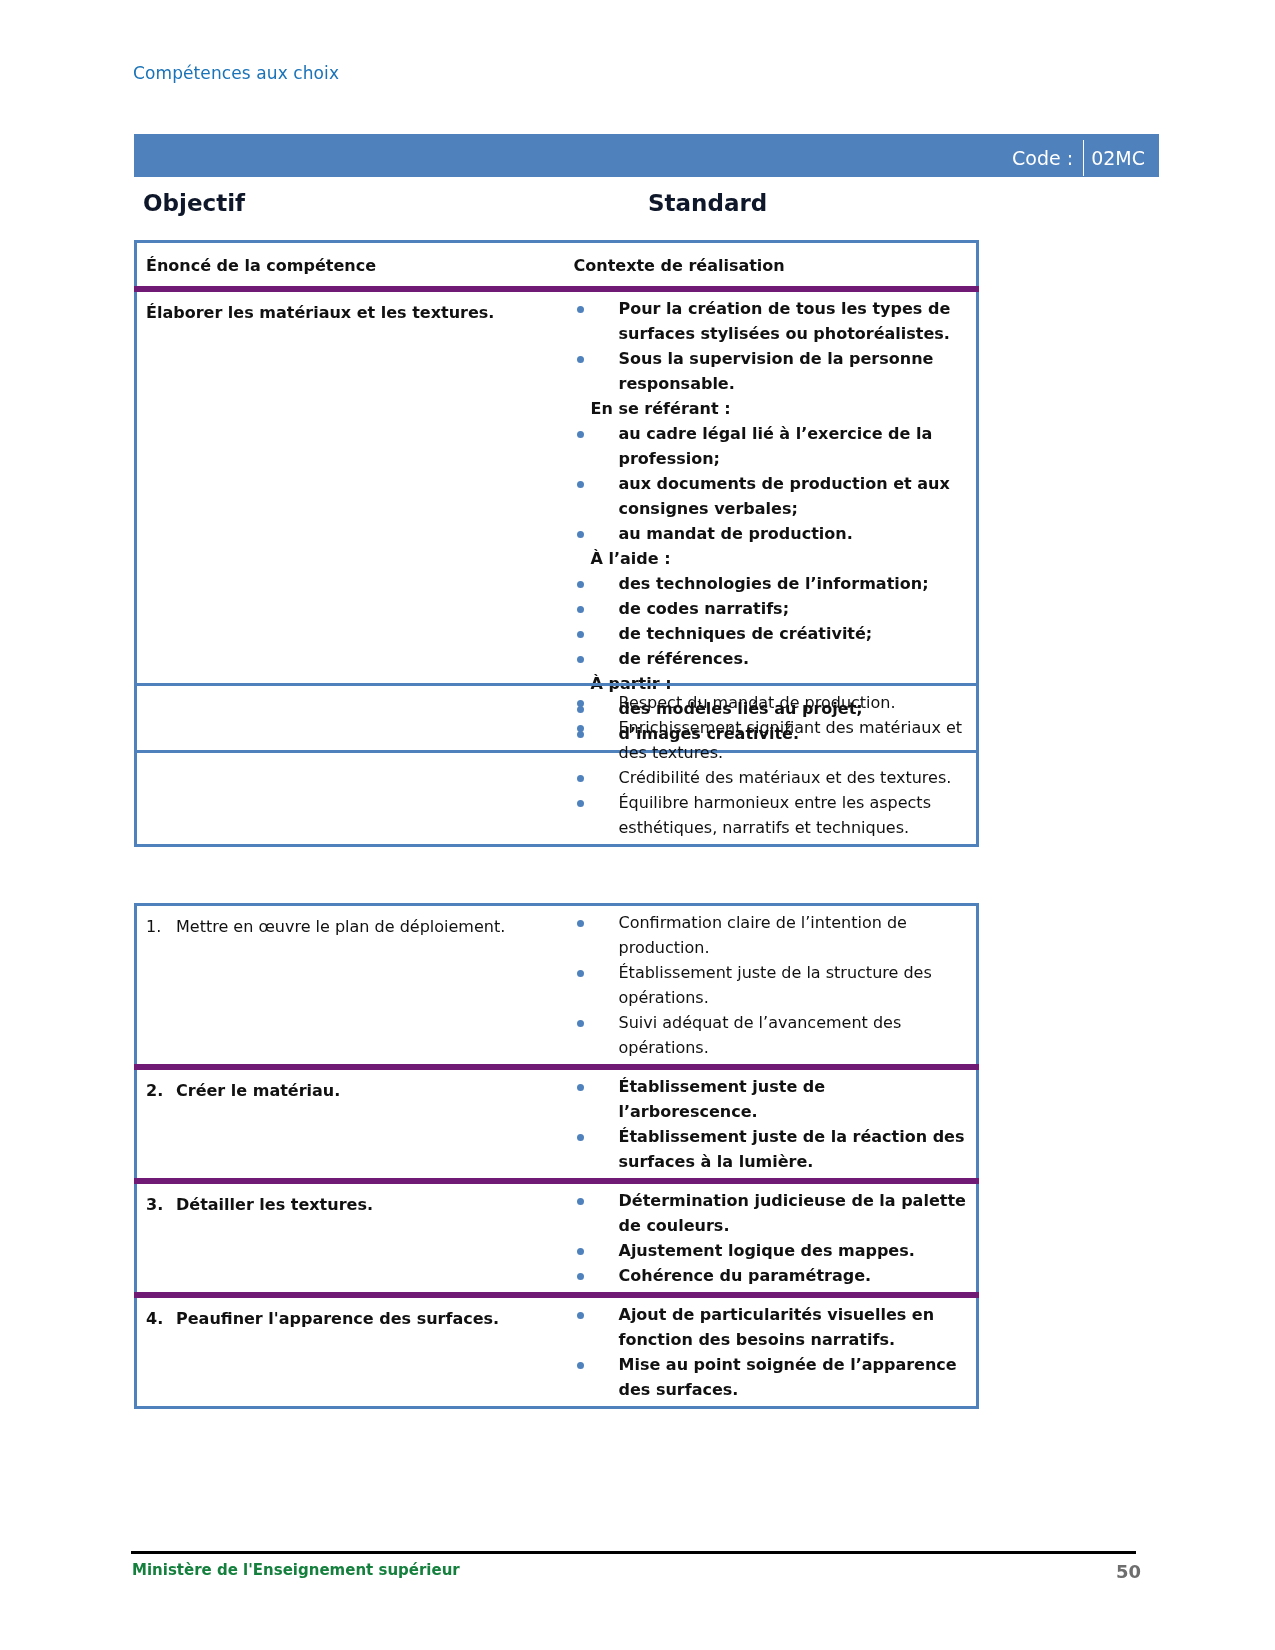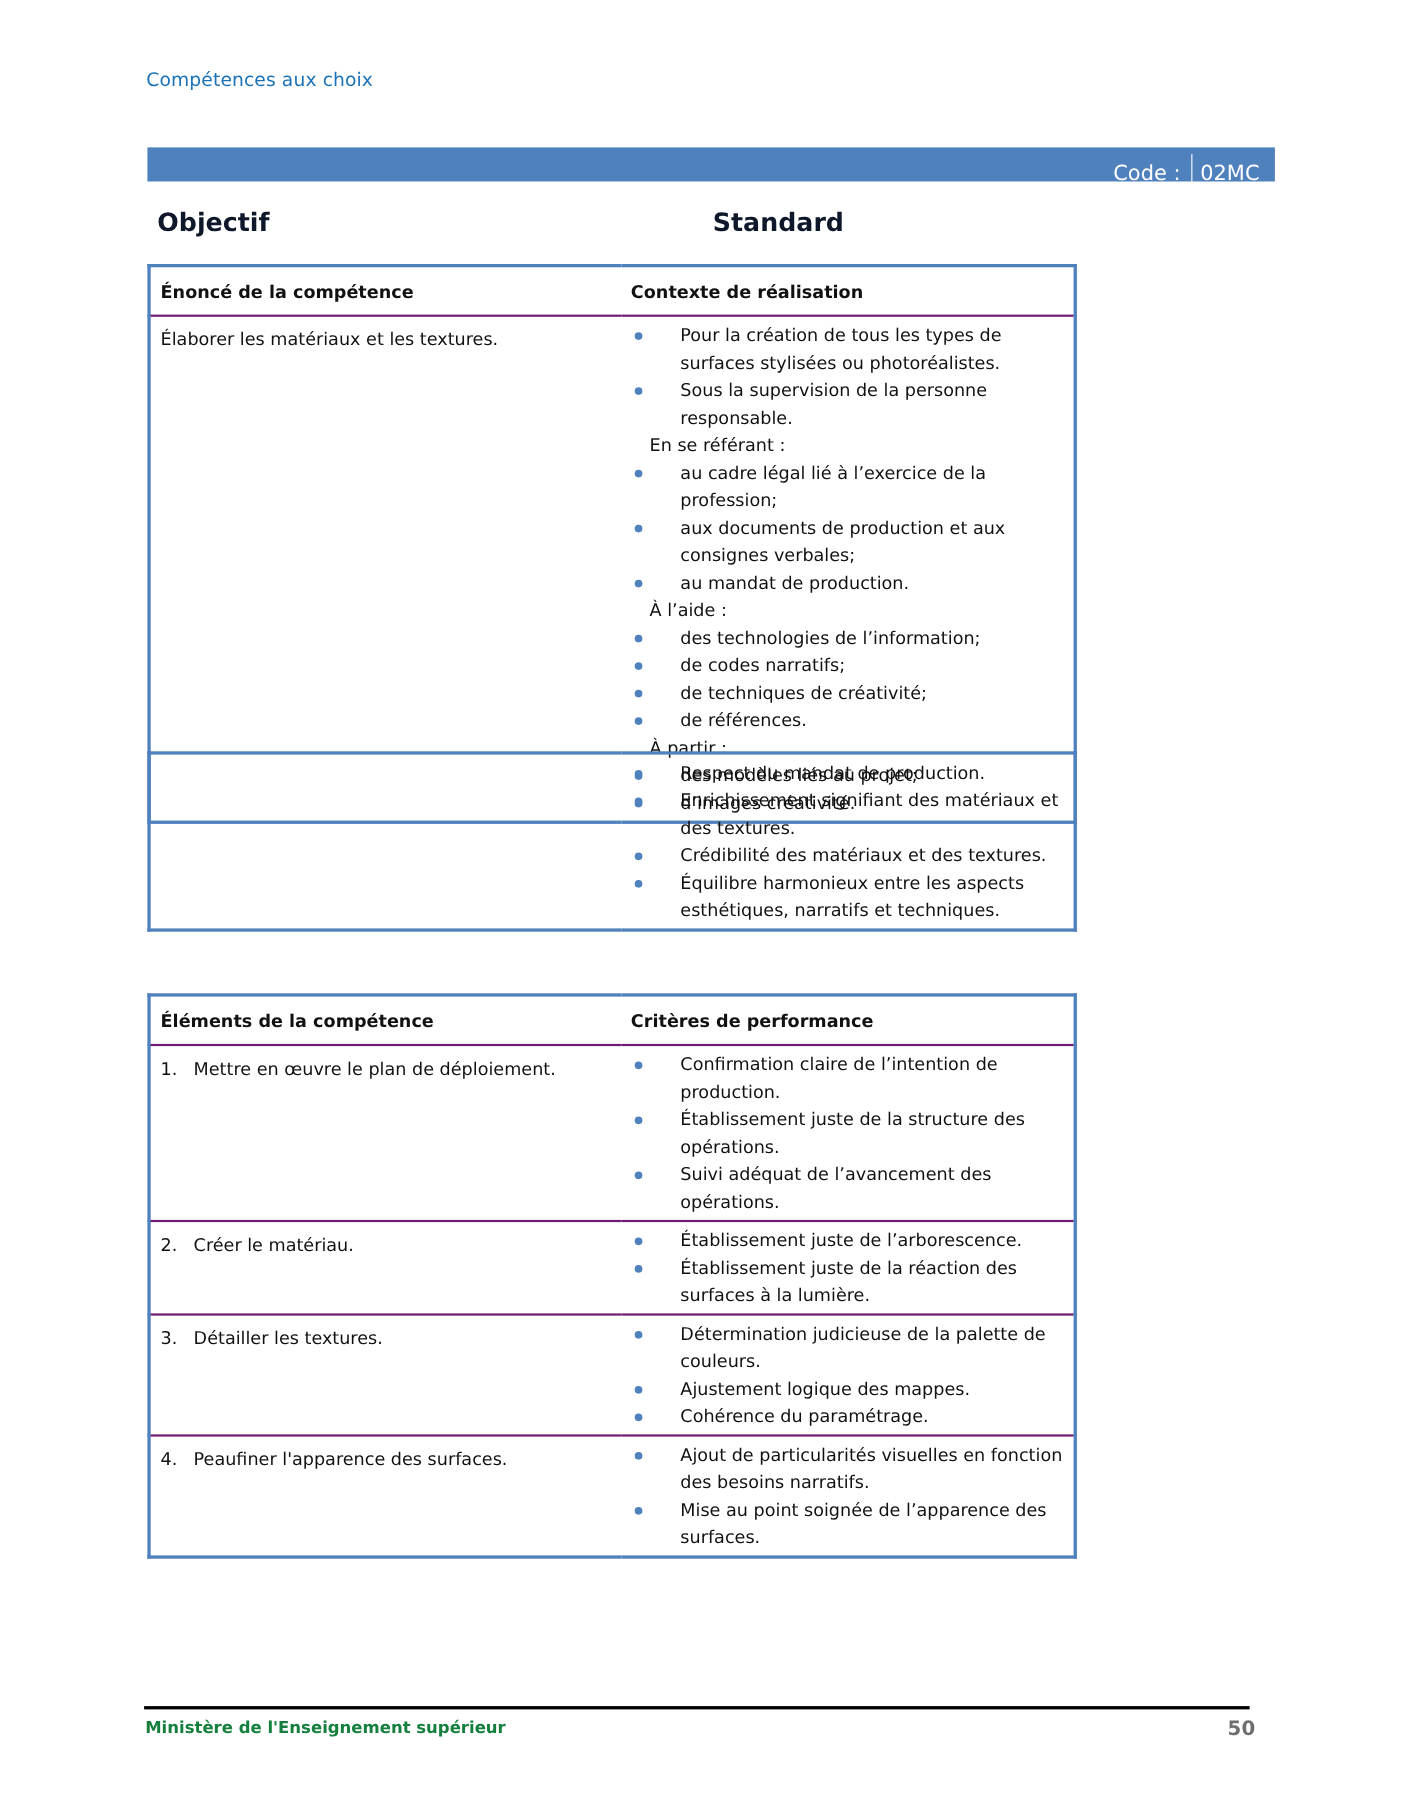--- a/index.html
+++ b/index.html
@@ -1,34 +1,34 @@
 <!DOCTYPE html>
 <html><head>
 <meta charset="utf-8">
 <style>
   * { box-sizing: border-box; margin: 0; padding: 0; }
   html, body { width: 1275px; height: 1650px; background: #ffffff; }
   body { position: relative; font-family: "DejaVu Sans", sans-serif; color: #111111; overflow: hidden; }
 
   .running-head { position: absolute; left: 133px; top: 63px; font-size: 17px; color: #1a73b8; letter-spacing: 0.1px; }
 
-  .code-band { position: absolute; left: 134px; top: 134px; width: 1025px; height: 31px; background: #4f81bd; }
+  .code-band { position: absolute; left: 134px; top: 134px; width: 1025px; height: 43px; background: #4f81bd; }
   .code-wrap { position: absolute; right: 14px; top: 6px; height: 36px; display: flex; align-items: center; color: #ffffff; font-size: 19px; }
   .code-label { padding-right: 10px; }
   .code-sep { width: 1px; height: 36px; background: #ffffff; margin-right: 7px; }
 
   .sec-heading { position: absolute; top: 190px; font-size: 23px; font-weight: bold; color: #0f172a; }
   .sec-obj { left: 143px; }
   .sec-std { left: 648px; }
 
   table.comp { position: absolute; left: 134px; width: 845px; border-collapse: collapse; border: 3px solid #4f81bd; font-size: 16px; line-height: 25px; }
   table.comp td { vertical-align: top; padding: 4px 9px 4px 9px; }
   table.comp td.c1 { width: 429px; }
   table.comp tr.hdr td { font-weight: bold; padding-top: 10px; padding-bottom: 8px; }
-  table.comp tr + tr td { border-top: 2px solid #701a75; }
+  table.comp tr + tr td { border-top: 6px solid #701a75; font-weight: bold; }
 
   #t1 { top: 240px; }
   #t2 { top: 683px; }
   #t3 { top: 903px; }
 
   ul.bl { list-style: none; }
   ul.bl li { position: relative; padding-left: 45px; }
   ul.bl li::before { content: ""; position: absolute; left: 3px; top: 10px; width: 7px; height: 7px; border-radius: 50%; background: #4f81bd; }
   .ctx-label { display: block; margin-left: 17px; }
 
@@ -102,24 +102,20 @@
         <li>Crédibilité des matériaux et des textures.</li>
         <li>Équilibre harmonieux entre les aspects esthétiques, narratifs et techniques.</li>
       </ul>
     </td>
   </tr>
 </tbody>
   </table>
 
 <table class="comp" id="t3">
   <tbody>
-      <tr class="hdr">
-    <td class="c1">Éléments de la compétence</td>
-    <td>Critères de performance</td>
-  </tr>
   <tr>
     <td class="c1" style="padding-top:8px">
       <div class="elem">
             <span class="elem-num">1.</span>
             <span>Mettre en œuvre le plan de déploiement.</span>
           </div>
     </td>
     <td>
       <ul class="bl">
         <li>Confirmation claire de l’intention de production.</li>

